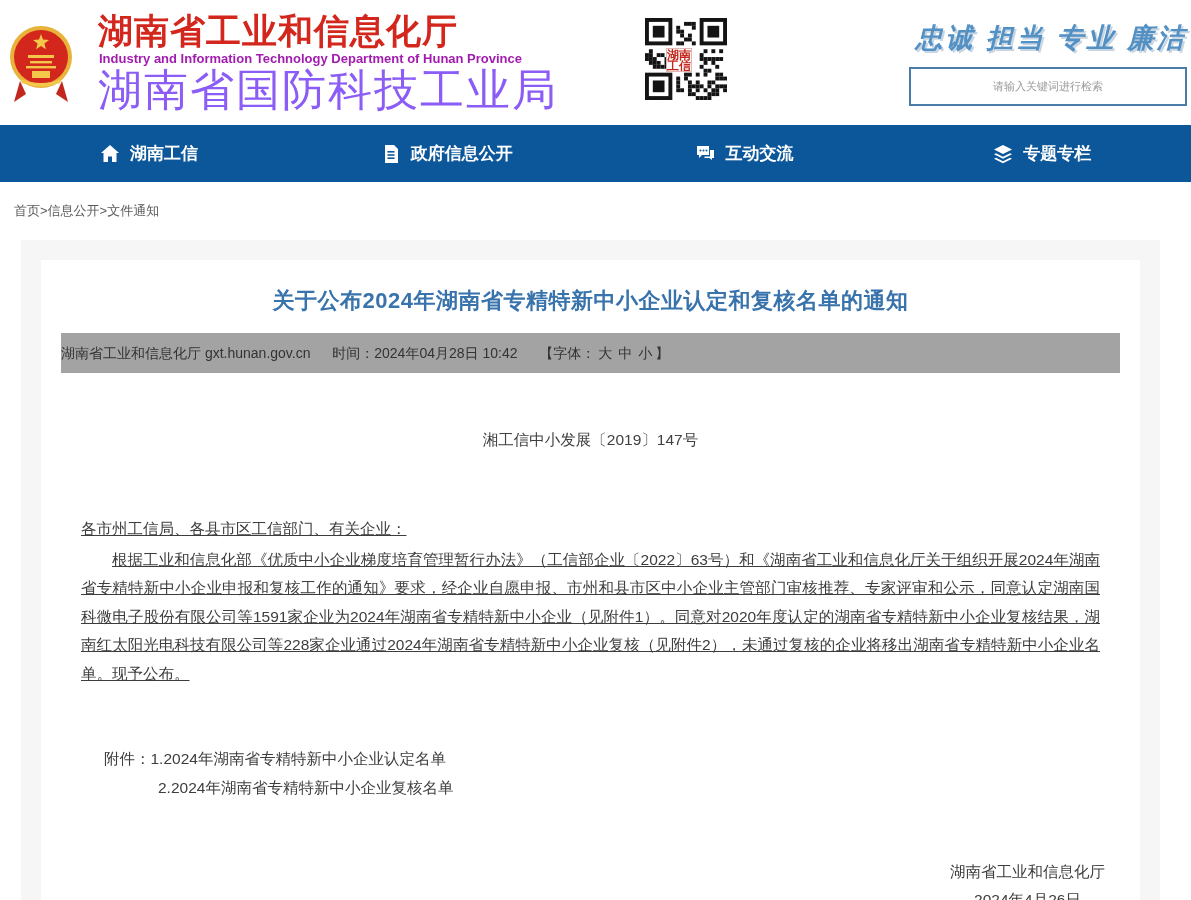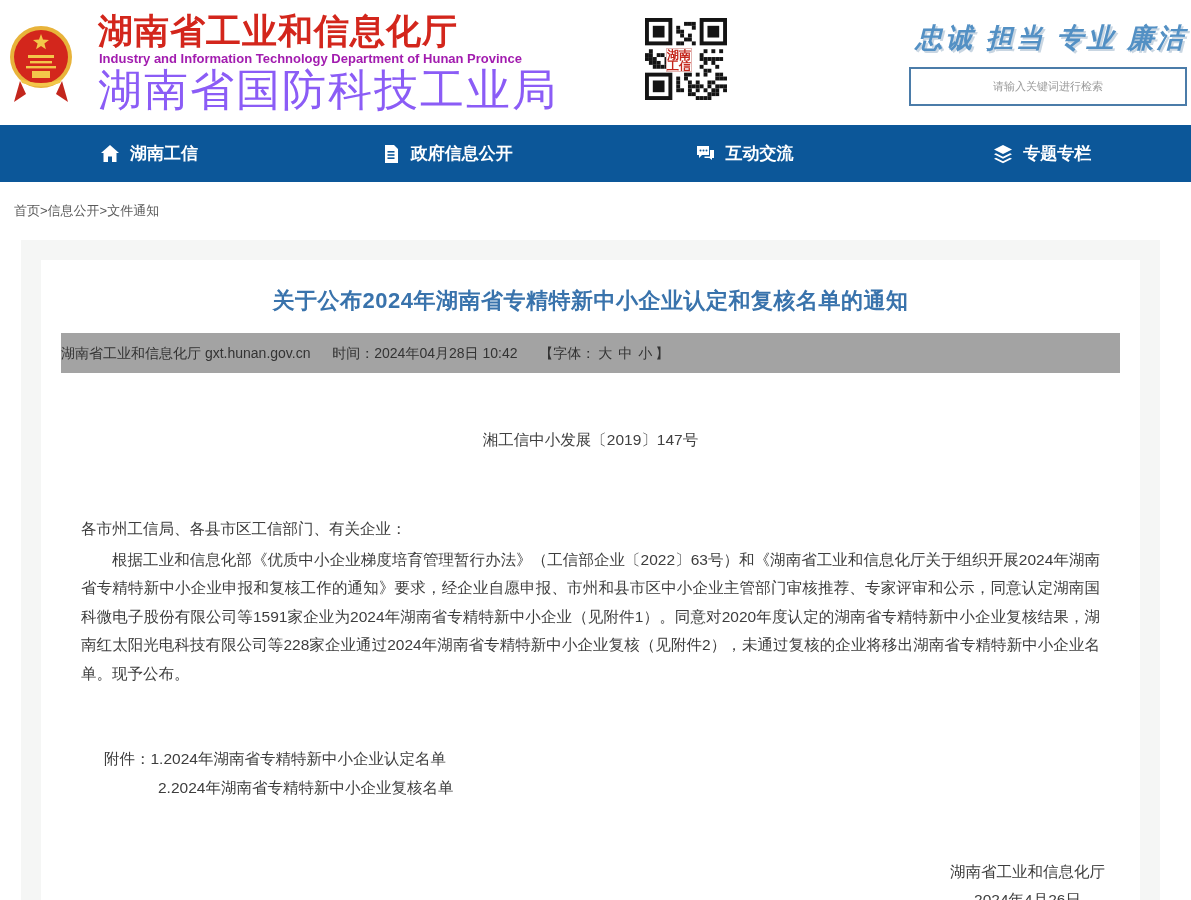--- a/index.html
+++ b/index.html
@@ -38,21 +38,21 @@
 
   
   .content-band { background:#f5f6f5; margin:0 31px 0 21px; height:660px; padding:20px 20px 0 20px; }
   .card { background:#fff; height:640px; position:relative; }
   .article-title { color:#3973ac; font-size:22px; font-weight:700; text-align:center; padding-top:26px; letter-spacing:0.5px; }
   .meta-bar { margin:17px 20px 8px 20px; height:40px; line-height:40px; background:#a3a3a3;
     text-align:left; font-size:14px; color:#333; white-space:nowrap; }
   .meta-gap { display:inline-block; width:14px; }
   .font-size-link { color:#333; text-decoration:none; cursor:pointer; margin:0 3px; }
   .doc-number { text-align:center; margin-top:57px; font-size:15.5px; color:#404040; }
-  .article-text { margin:64px 40px 0 40px; font-size:15.5px; color:#3d3d3d; line-height:28.5px; }
+  .article-text { margin:64px 40px 0 40px; font-size:15.5px; color:#3d3d3d; line-height:28.5px;text-decoration:underline; }
   .salutation { }
   .body-para { text-indent:2em; margin-top:2px; text-align:justify; }
   .attachments { margin:57px 40px 0 40px; font-size:15.5px; color:#3d3d3d; line-height:28.5px; }
   .att-line-1 { padding-left:23px; }
   .att-line-2 { padding-left:77px; }
   .att-link { color:#3d3d3d; text-decoration:none; cursor:pointer; }
   .signature { margin:56px 35px 0 auto; width:max-content; display:flex; flex-direction:column;
     align-items:center; font-size:15.5px; color:#3d3d3d; line-height:28px; }
 </style>
 </head>

